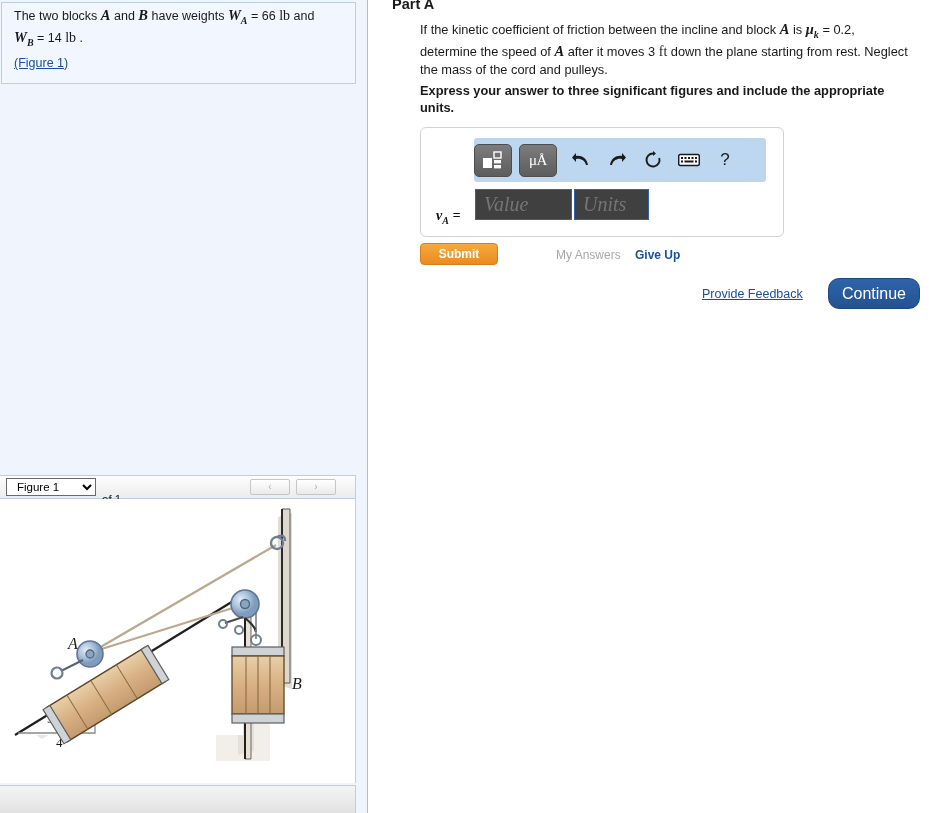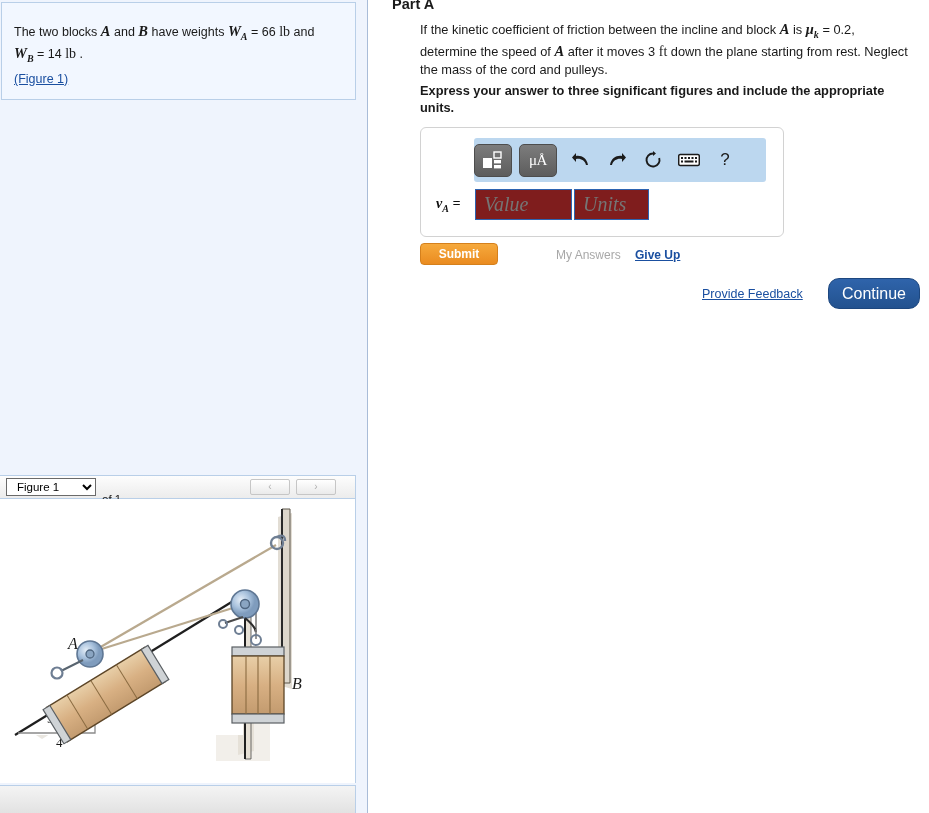--- a/index.html
+++ b/index.html
@@ -27,21 +27,21 @@
     box-sizing: border-box;
   }
   #problem-box {
     position: absolute;
     left: 1px; top: 2px;
     width: 355px;
     min-height: 76px;
     background: #f2f7ff;
     border: 1px solid #b9cfe8;
     box-sizing: border-box;
-    padding: 20px 12px 12px 12px;
+    padding: 4px 12px 12px 12px;
   }
   .stmt {
     font-size: 12.5px;
     color: #1a1a1a;
     line-height: 17px;
   }
   .mvar {
     font-family: "Liberation Serif", serif;
     font-weight: bold;
     font-style: italic;
@@ -211,34 +211,34 @@
     color: #1b1b1b;
   }
   .mu-label {
     color: #ffffff;
     font-size: 15px;
     font-family: "Liberation Serif", serif;
     letter-spacing: -0.5px;
   }
   #vlabel {
     position: absolute;
-    left: 15px; top: 68px;
+    left: 15px; top: 80px;
     font-family: "Liberation Serif", serif;
     font-weight: bold;
     font-style: italic;
     font-size: 14px;
     color: #111;
   }
   #vlabel sub { font-size: 10px; }
   .ansinput {
     position: absolute;
     top: 61px;
     height: 31px;
     border: 1px solid #2d63b0;
-    background: #7f1d1d;
+    background: #404040;
     box-sizing: border-box;
     font-family: "Liberation Serif", serif;
     font-style: italic;
     font-size: 20px;
     color: #9a9a9a;
     padding: 0 8px;
     outline: none;
   }
   #value-input { left: 54px; width: 97px; }
   #units-input { left: 153px; width: 75px; }
@@ -265,21 +265,20 @@
     font-size: 12px;
     font-weight: normal;
     color: #a8a8a8;
   }
   #give-up {
     position: absolute;
     left: 266px; top: 248px;
     font-size: 12px;
     font-weight: bold;
     color: #1a4fa0;
-    text-decoration: underline;
     cursor: pointer;
   }
   #provide-feedback {
     position: absolute;
     left: 333px; top: 287px;
     font-size: 12.5px;
     color: #1a4fa0;
     text-decoration: underline;
     cursor: pointer;
   }

